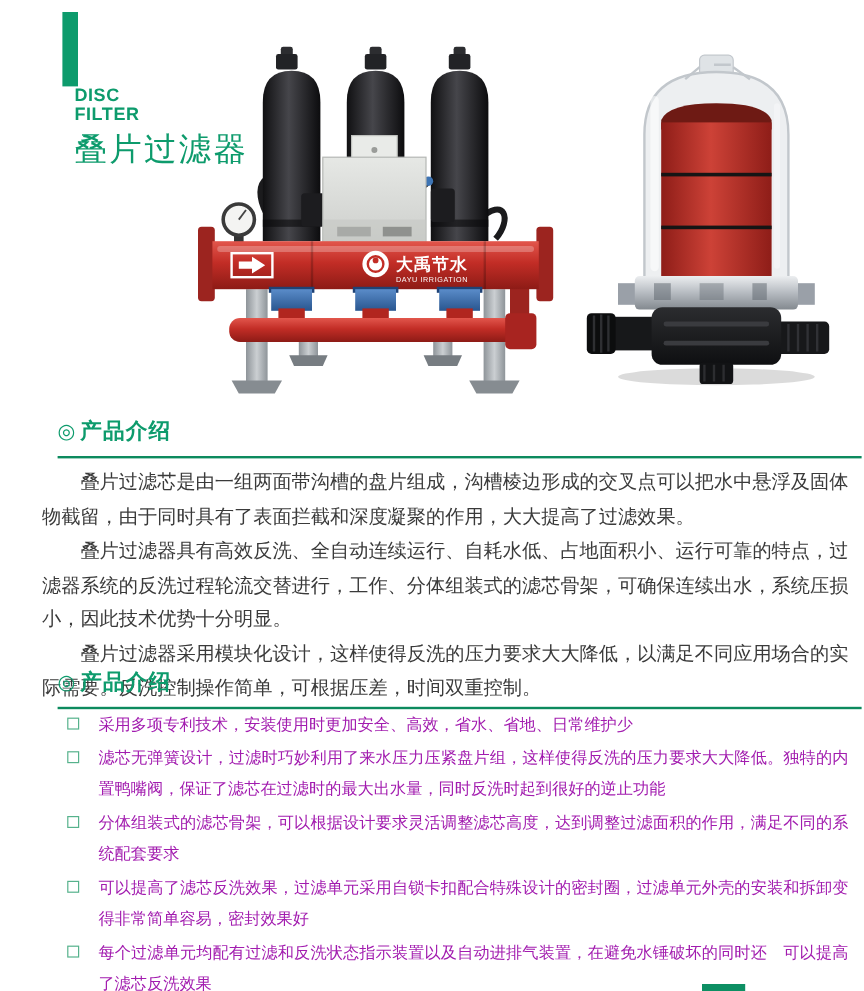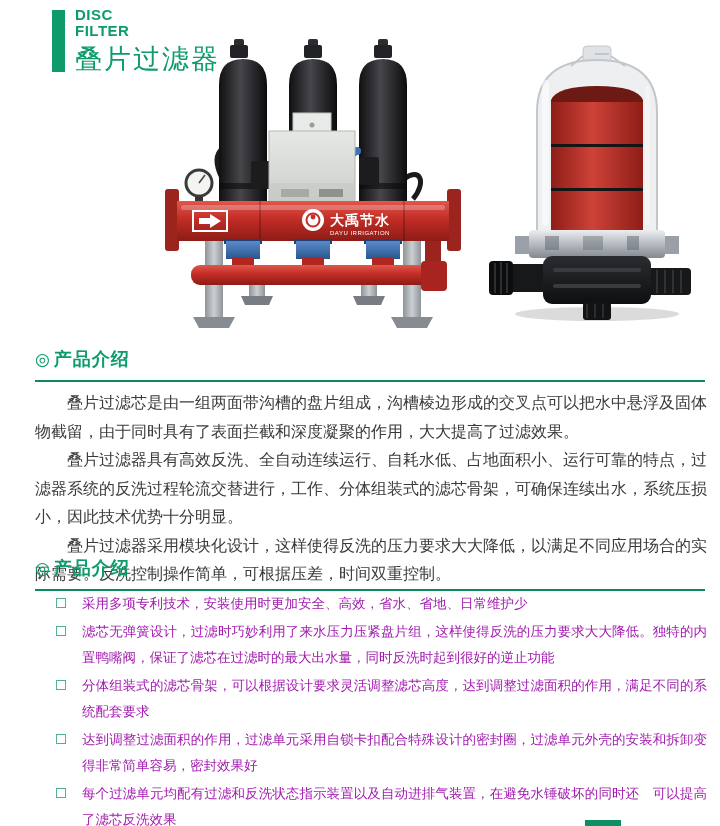--- a/index.html
+++ b/index.html
@@ -1,32 +1,32 @@
 <!DOCTYPE html>
 <html><head>
 <meta charset="utf-8">
 <style>
   * { margin:0; padding:0; box-sizing:border-box; }
   html,body { width:720px; height:826px; background:#fff; overflow:hidden;
               font-family:"Liberation Sans", sans-serif; }
   .page { position:relative; width:720px; height:826px; background:#fff; }
 
   
-  .header { position:absolute; left:52px; top:7px; display:flex; }
+  .header { position:absolute; left:52px; top:7px; display:flex;flex-direction:column; }
   .green-bar { width:13px; height:62px; background:#0d9b6c; margin-top:3px; }
   .header-text { margin-left:10px; }
   .header-en { color:#0d9b6c; font-weight:bold; font-size:15px; line-height:16px; letter-spacing:.5px; }
   .header-cn { color:#0d9b6c; font-weight:normal; font-size:27px; letter-spacing:2px; margin-top:2px; }
 
   
   .img-left  { position:absolute; left:163px; top:33px;  width:300px; height:300px; }
   .img-right { position:absolute; left:487px; top:42px;  width:220px; height:280px; }
 
   
-  .section-head { position:absolute; left:35px; width:670px;
+  .section-head { position:absolute; left:48px; width:670px;
                   border-bottom:2px solid #0c8a5e; padding-bottom:9px; }
   .section-head .h { color:#0d9b6c; font-weight:bold; font-size:18px; letter-spacing:1px; }
   .section-head .marker { color:#0d9b6c; font-weight:normal; font-size:17px; margin-right:3px; }
   .head-1 { top:347px; }
   .head-2 { top:556px; }
 
   .paragraphs { position:absolute; left:35px; top:389px; width:672px; }
   .paragraphs p { font-size:16px; line-height:28.5px; color:#3a3a3a;
                   text-indent:2em; text-align:justify; }
 
@@ -267,21 +267,21 @@
     <li>
       <span class="check"></span>
       <span>滤芯无弹簧设计，过滤时巧妙利用了来水压力压紧盘片组，这样使得反洗的压力要求大大降低。独特的内置鸭嘴阀，保证了滤芯在过滤时的最大出水量，同时反洗时起到很好的逆止功能</span>
     </li>
     <li>
       <span class="check"></span>
       <span>分体组装式的滤芯骨架，可以根据设计要求灵活调整滤芯高度，达到调整过滤面积的作用，满足不同的系统配套要求</span>
     </li>
     <li>
       <span class="check"></span>
-      <span>达到调整过滤面积的作用，过滤单元采用自锁卡扣配合特殊设计的密封圈，过滤单元外壳的安装和拆卸变得非常简单容易，密封效果好</span>
+      <span>可以提高了滤芯反洗效果，过滤单元采用自锁卡扣配合特殊设计的密封圈，过滤单元外壳的安装和拆卸变得非常简单容易，密封效果好</span>
     </li>
     <li>
       <span class="check"></span>
       <span>每个过滤单元均配有过滤和反洗状态指示装置以及自动进排气装置，在避免水锤破坏的同时还　可以提高了滤芯反洗效果</span>
     </li>
   </ul>
 
   <div class="footer-bar"></div>
 
 </div>

